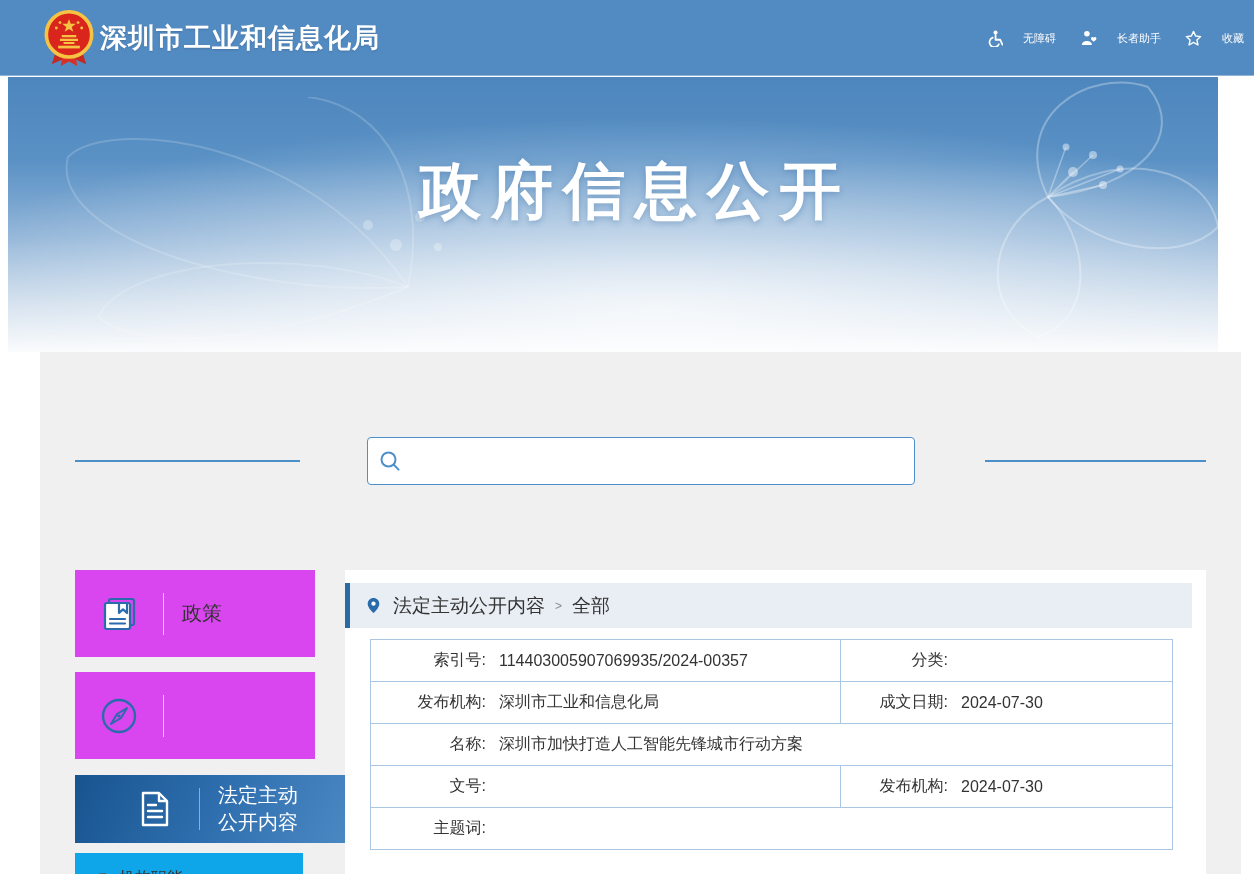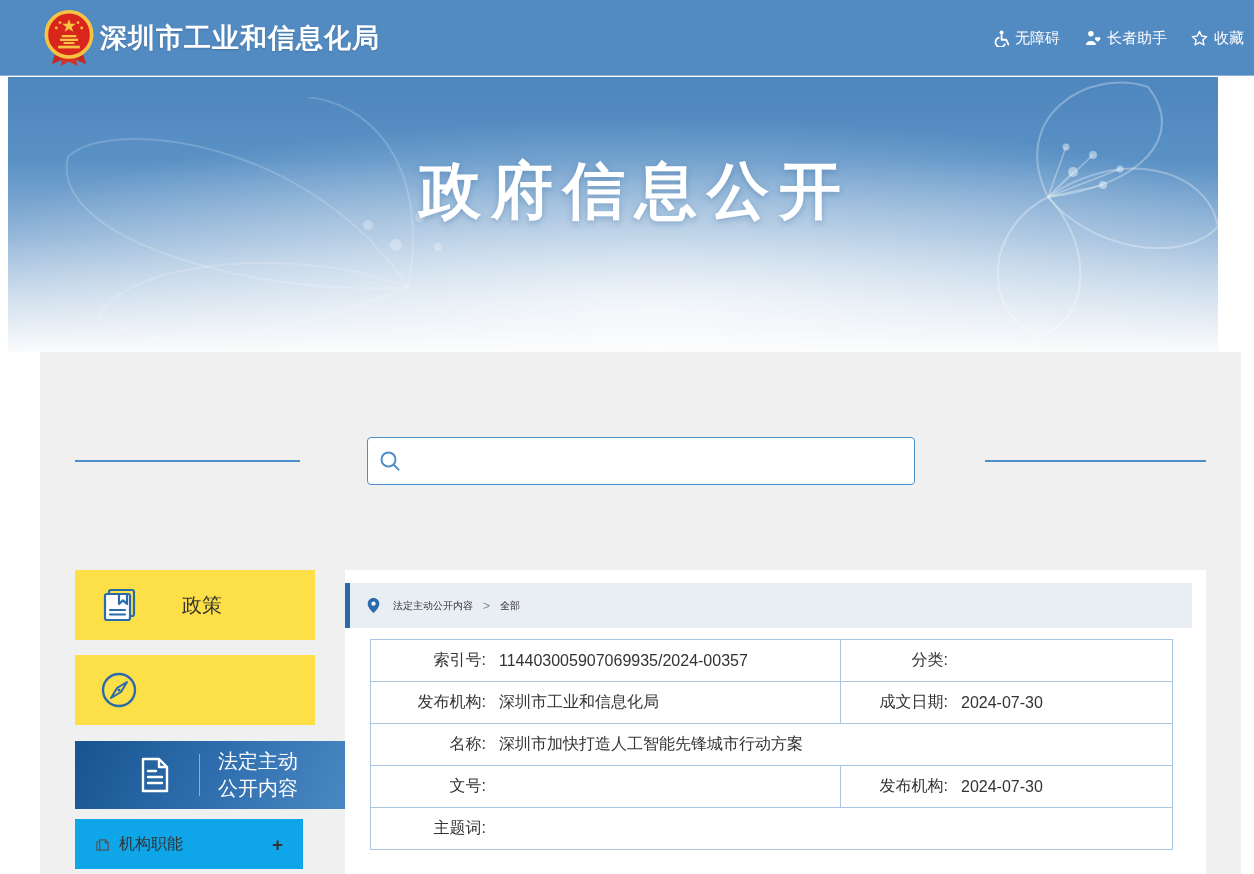--- a/index.html
+++ b/index.html
@@ -17,21 +17,21 @@
   }
   .hdr-logo{position:absolute;left:40px;top:9px;width:58px;height:58px;}
   .hdr-title{
     position:absolute;left:100px;top:0;height:76px;display:flex;align-items:center;
     color:#fff;font-size:27px;font-weight:bold;letter-spacing:1px;
     text-shadow:0 1px 2px rgba(0,0,0,.15);
   }
   .hdr-links{
     position:absolute;right:10px;top:0;height:76px;display:flex;align-items:center;gap:24px;
   }
-  .hlink{display:flex;align-items:center;gap:6px;color:#fff;font-size:15px;cursor:pointer;}
+  .hlink{display:flex;align-items:center;gap:20px;color:#fff;font-size:11px;cursor:pointer;}
   .hlink svg{display:block;}
   
   .banner{
     position:absolute;left:8px;top:77px;width:1210px;height:275px;
     background:linear-gradient(180deg,#4d86bd 0%,#5a91c5 30%,#8fb3d7 58%,#d4e1ee 84%,#fafbfc 100%);
     overflow:hidden;
   }
   .banner-swoosh{
     position:absolute;left:-200px;bottom:-170px;width:1700px;height:420px;
     background:radial-gradient(ellipse at center,rgba(255,255,255,.75) 0%,rgba(255,255,255,0) 65%);
@@ -58,21 +58,21 @@
   .search-box input{
     flex:1;border:none;outline:none;background:transparent;
     font-size:16px;color:#333;padding:0 10px 0 16px;
     font-family:"Liberation Sans","DejaVu Sans",sans-serif;
   }
   .search-box input::placeholder{color:#9a9a9a;}
   .search-btn{width:44px;height:46px;display:flex;align-items:center;justify-content:center;cursor:pointer;background:transparent;border:none;}
   
   .side{position:absolute;left:35px;top:218px;width:240px;}
   .side-item{
-    width:240px;height:70px;background:#fde047;display:flex;align-items:center;cursor:pointer;
+    width:240px;height:87px;background:#d946ef;display:flex;align-items:center;cursor:pointer;
   }
   .side-item .icon-box{width:88px;display:flex;justify-content:center;flex-shrink:0;}
   .side-item .divider{width:1px;height:42px;background:#d9d9d9;flex-shrink:0;}
   .side-label{padding-left:18px;font-size:20px;color:#333;line-height:27px;}
   .side-label span{display:block;}
   .side-item.active{
     height:68px;
     background:linear-gradient(115deg,#17548f 0%,#2e6dad 48%,#4b89c4 100%);
   }
   .side-item.active .side-label{color:#fff;}
@@ -84,21 +84,21 @@
   }
   .submenu-label{font-size:16px;color:#333;margin-left:9px;}
   .submenu-plus{margin-left:auto;font-size:19px;color:#333;font-weight:bold;line-height:1;}
   
   .panel{position:absolute;left:305px;top:218px;width:861px;height:304px;background:#fff;}
   .crumb{
     position:absolute;left:0;top:13px;width:847px;height:45px;box-sizing:border-box;
     background:#e9eef4;border-left:5px solid #2a6aa5;
     display:flex;align-items:center;padding-left:16px;
   }
-  .crumb-text{font-size:10px;color:#333;margin-left:12px;cursor:pointer;}
+  .crumb-text{font-size:19px;color:#333;margin-left:12px;cursor:pointer;}
   .crumb-sep{font-size:12px;color:#8a8a8a;margin:0 10px;}
   
   .dtable{
     position:absolute;left:25px;top:69px;width:802px;border-collapse:collapse;table-layout:fixed;
   }
   .dtable td{border:1px solid #a9c6e3;padding:0;background:#fff;}
   .cell{display:flex;align-items:center;height:41px;font-size:16px;color:#333;}
   .lbl{width:115px;text-align:right;flex-shrink:0;}
   .lbl.r{width:107px;}
   .val{padding-left:13px;white-space:nowrap;overflow:hidden;}

